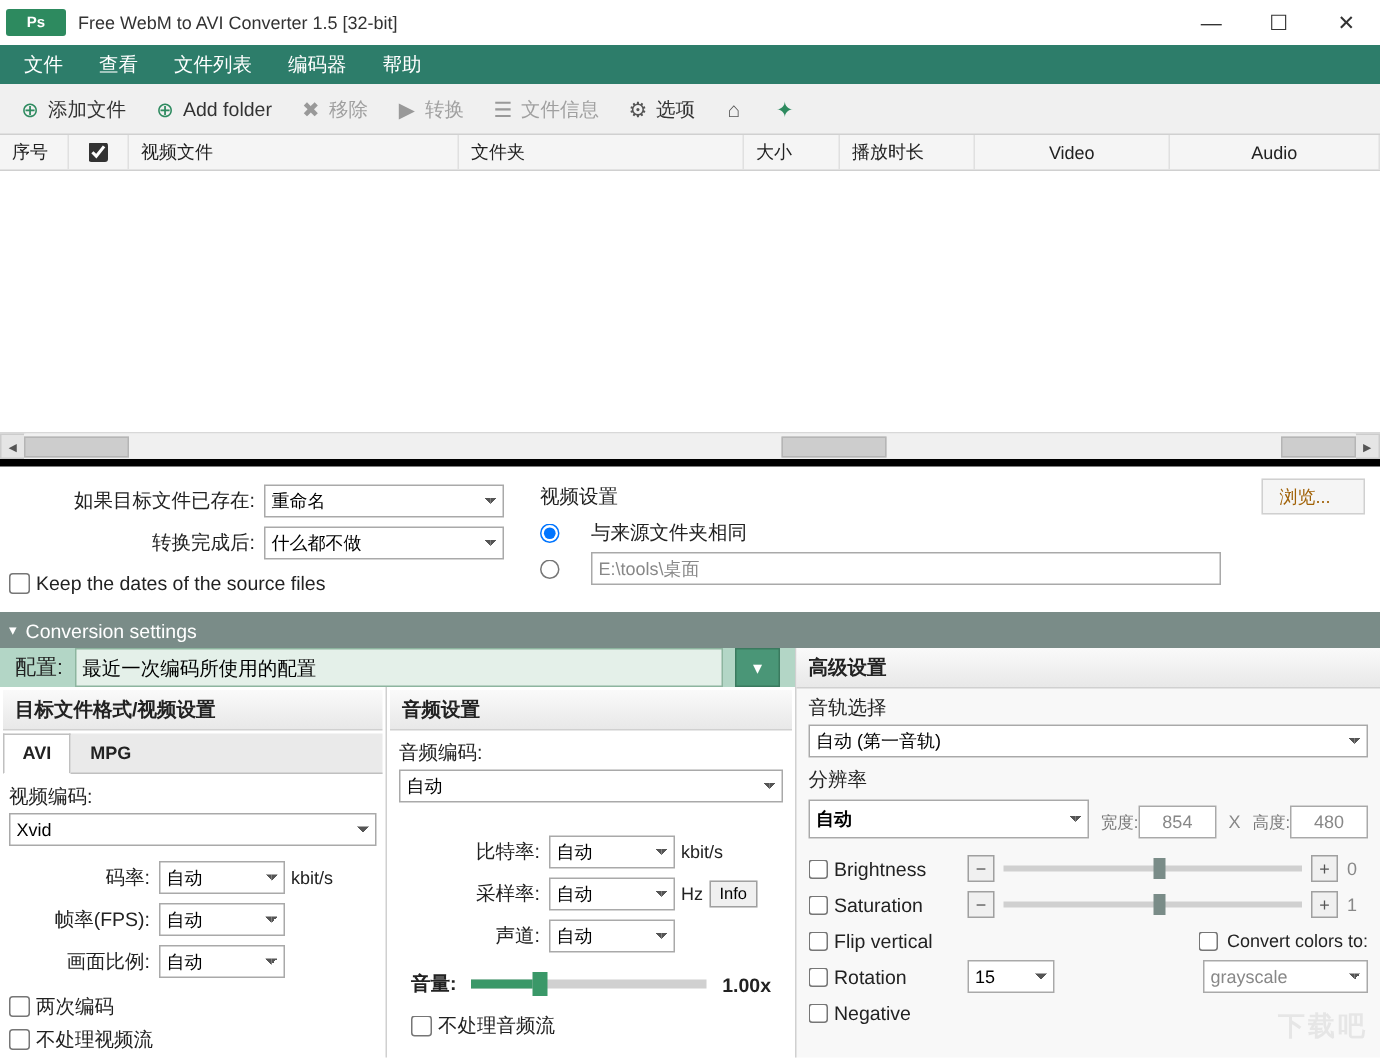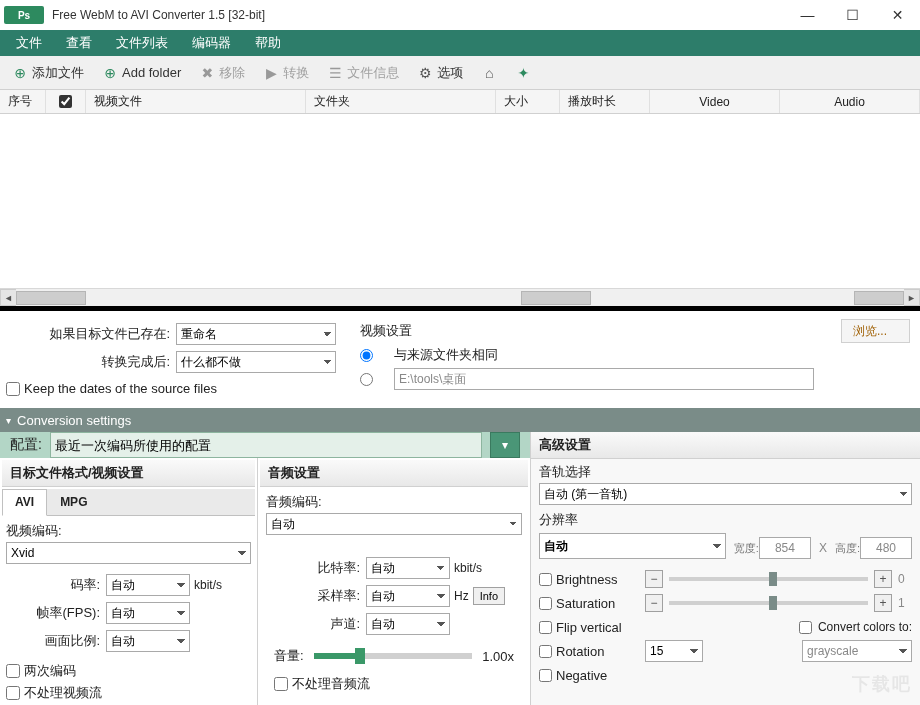--- a/index.html
+++ b/index.html
@@ -85,21 +85,21 @@
 .dim-group input { width:52px; text-align:center; color:#888;}
 
 .slider-group { padding:4px 8px;}
 .slider-row { display:flex; align-items:center; height:24px; gap:6px;}
 .slider-row .slabel { width:100px; display:flex; align-items:center; gap:4px; font-size:13px;}
 .slider-track { flex:1; height:4px; background:#d0d0d0; position:relative; }
 .slider-thumb { position:absolute; top:-5px; width:8px; height:14px; background:#7a8c88; }
 .pm-btn { width:18px; height:18px; border:1px solid #a0a0a0; background:#f0f0f0; display:flex; align-items:center; justify-content:center; font-size:12px; color:#555;}
 .sval { width:14px; text-align:left; color:#888; font-size:12px;}
 
-.vol-row { display:flex; align-items:center; padding:8px; gap:10px;}
+.vol-row { display:flex; align-items:center; padding:8px; gap:10px;font-weight:bold;}
 .vol-track { flex:1; height:6px; background:#d0d0d0; position:relative;}
 .vol-fill { position:absolute; left:0; top:0; height:100%; background:#3a9868; width:26%;}
 .vol-thumb { position:absolute; top:-5px; left:26%; width:10px; height:16px; background:#3a9868;}
 
 .watermark { position:absolute; right:8px; bottom:16px; font-size:18px; color:rgba(0,0,0,0.07); font-weight:bold; letter-spacing:2px; pointer-events:none;}
 </style>
 </head>
 <body>
 
 <div class="titlebar">

